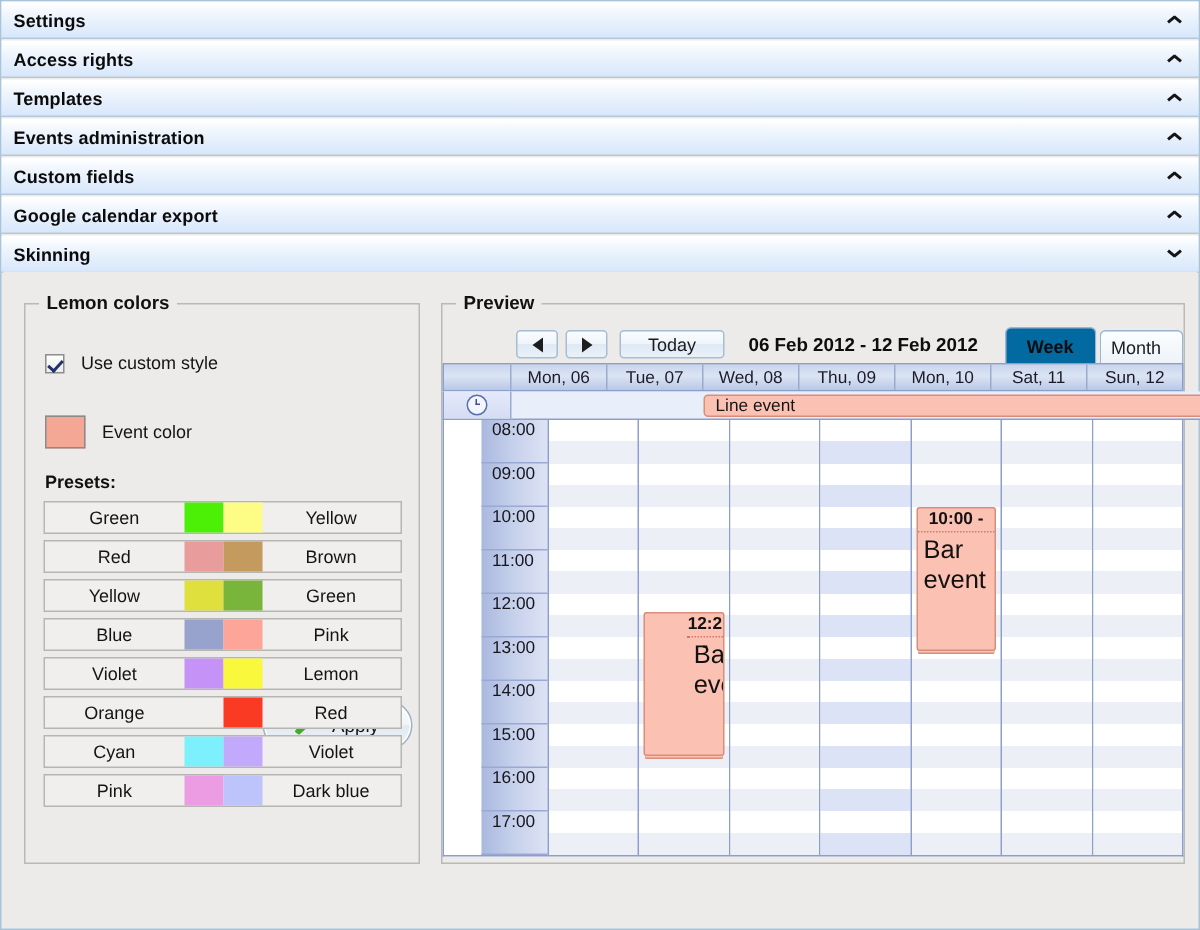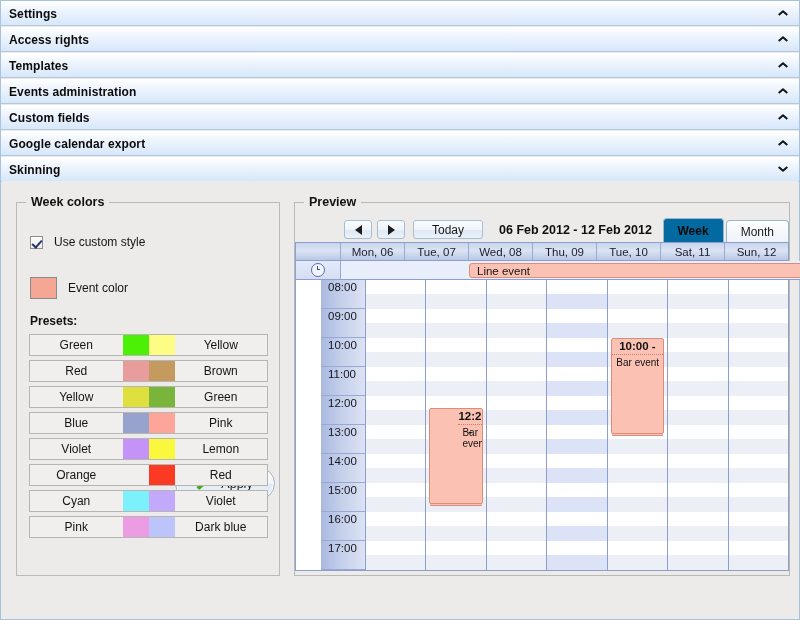--- a/index.html
+++ b/index.html
@@ -302,21 +302,21 @@
     cursor: pointer;
     background: linear-gradient(to bottom, #fdfefe, #edf3f9);
     color: #1b1b1b;
   }
   .vtab.active {
     height: 24px;
     font-weight: bold;
     background: #0369a1;
     color: #0c0c0c;
   }
-  .vtab + .vtab { margin-left: 2px; }
+  .vtab + .vtab { margin-left: 2px; padding-left: 7px; }
 
   
   #day-header {
     position: absolute;
     left: 0; top: 25px;
     width: 494px; height: 19px;
     box-sizing: border-box;
     background: linear-gradient(to bottom, #c9d5ec 0%, #dbe4f4 45%, #b9c8e6 100%);
     border: 1px solid #8c9ecb;
     display: flex;
@@ -475,22 +475,22 @@
     height: 15px;
     line-height: 15px;
     text-align: center;
     font-weight: bold;
     font-size: 11.5px;
     color: #121212;
     border-bottom: 1px dotted #d2796a;
   }
   .be-title {
     padding: 2px 4px 0;
-    text-align: right;
-    font-size: 10px;
+    text-align: left;
+    font-size: 17px;
     color: #121212;
   }
 </style>
 </head>
 <body>
 
 <div id="root">
 
   <div class="accordion" id="accordion">
       <div class="acc-header">
@@ -533,21 +533,21 @@
         <span class="acc-title">Skinning</span>
         <span class="acc-arrow">
           <span class="chev down"></span>
         </span>
       </div>
     </div>
 
   <div class="skin-body">
 
     <div class="groupbox" id="gb-base">
-      <div class="gb-legend">Week colors</div>
+      <div class="gb-legend">Lemon colors</div>
 
       <div class="cb-row" style="left:13px; top:30px;">
         <span class="checkbox checked"></span>
         <span class="cb-label">Use custom style</span>
       </div>
 
 
       <div class="swatch-row" style="left:13px; top:74px;">
         <span class="swatch" id="sw-ev" style="background: rgb(245, 167, 149);"></span>
         <span class="swatch-label">Event color</span>
@@ -648,21 +648,21 @@
             <div class="vtab">Month</div>
           </div>
       </div>
 
       <div id="day-header">
         <div class="gutter-head"></div>
       <div class="day-cell">Mon, 06</div>
           <div class="day-cell">Tue, 07</div>
           <div class="day-cell">Wed, 08</div>
           <div class="day-cell">Thu, 09</div>
-          <div class="day-cell">Tue, 10</div>
+          <div class="day-cell">Mon, 10</div>
           <div class="day-cell">Sat, 11</div>
           <div class="day-cell">Sun, 12</div>
         </div>
 
       <div id="allday-row">
         <div class="gutter-head">
           <span class="clock-ico"></span>
         </div>
         <div id="allday-track">
           <div id="line-event">Line event</div>

